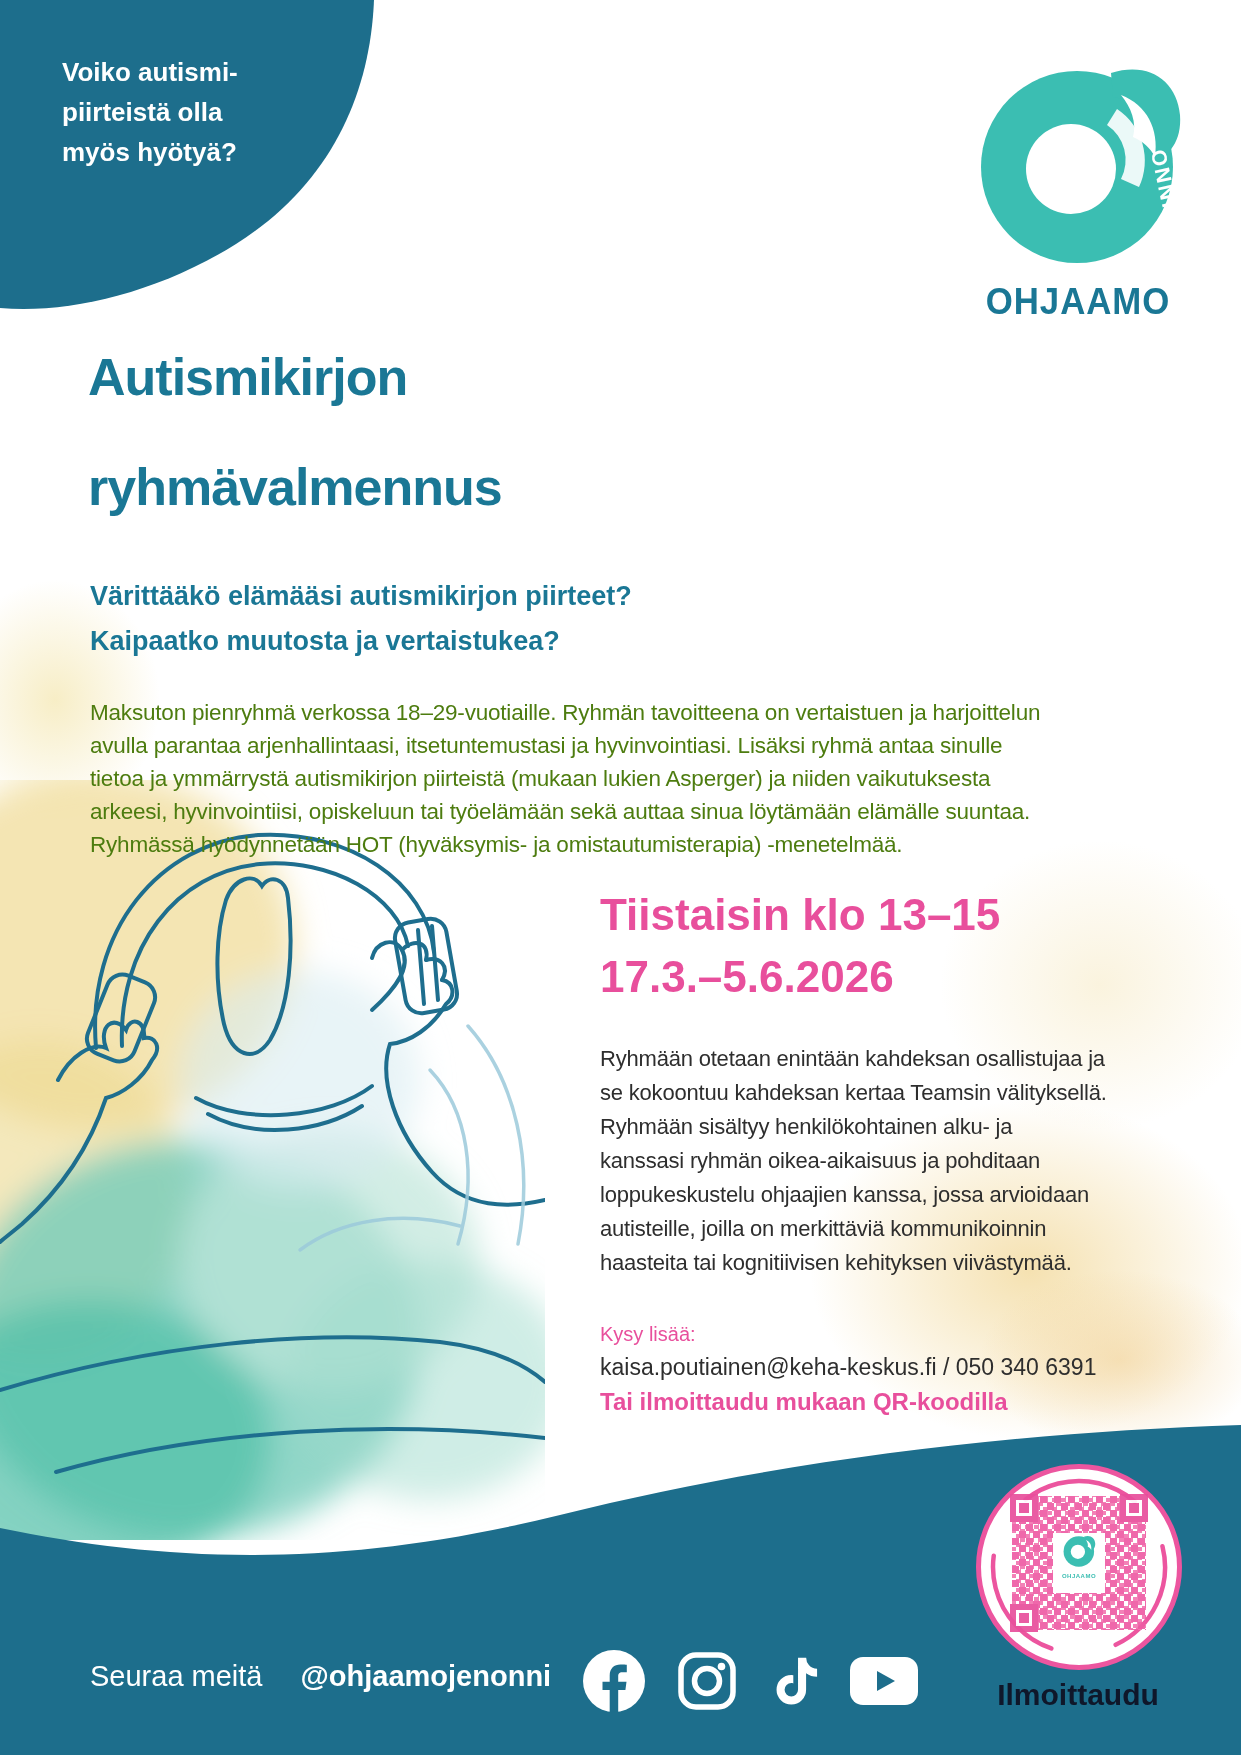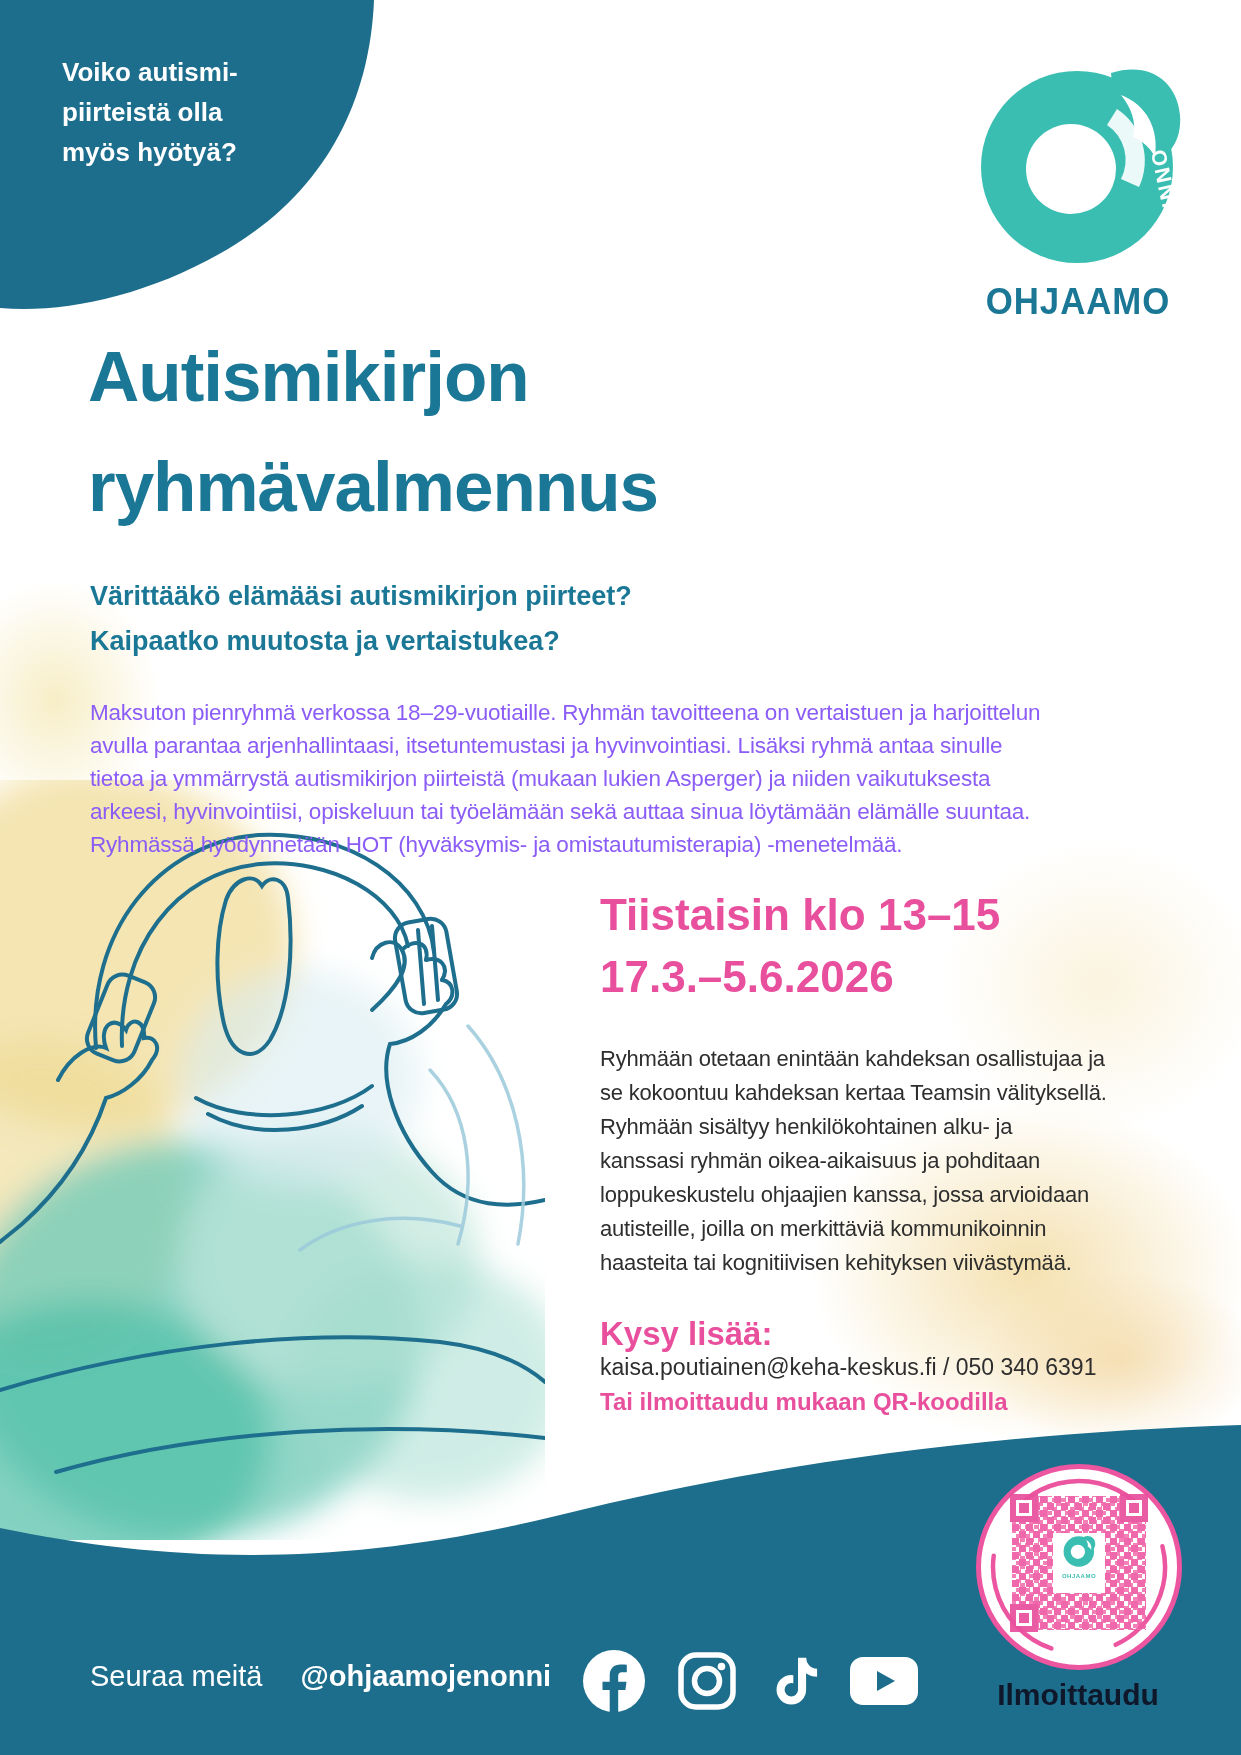--- a/index.html
+++ b/index.html
@@ -12,36 +12,36 @@
               font-weight:bold;font-size:26px;line-height:40px;}
 
   
   .logo-svg{position:absolute;left:971px;top:53px;z-index:3;}
   .wordmark{position:absolute;left:971px;top:281px;width:214px;text-align:center;z-index:3;
             color:#1a7795;font-weight:bold;font-size:37px;letter-spacing:1px;
             transform:scaleX(.94);transform-origin:center;}
 
   
   .title{position:absolute;left:88px;top:322px;z-index:2;color:#1a7795;
-         font-weight:bold;font-size:71px;line-height:110px;letter-spacing:-1px;}
+         font-weight:bold;font-size:52px;line-height:110px;letter-spacing:-1px;}
   .subtitle{position:absolute;left:90px;top:574px;z-index:2;color:#1a7795;
             font-weight:bold;font-size:27px;line-height:45px;}
 
   
-  .intro{position:absolute;left:90px;top:696px;z-index:2;color:#8b5cf6;
+  .intro{position:absolute;left:90px;top:696px;z-index:2;color:#4d7c0f;
          font-size:22.5px;line-height:33px;letter-spacing:-.2px;}
   .line{display:block;white-space:nowrap;}
 
   .schedule{position:absolute;left:600px;top:884px;z-index:2;color:#e84f9c;
             font-weight:bold;font-size:44px;line-height:62px;}
   .details{position:absolute;left:600px;top:1042px;z-index:2;color:#2e2e2e;
            font-size:22px;line-height:34px;letter-spacing:-.2px;}
 
   .contact{position:absolute;left:600px;top:1318px;z-index:2;}
-  .contact-heading{color:#e84f9c;font-weight:bold;font-size:33px;line-height:32px;white-space:nowrap;}
+  .contact-heading{color:#e84f9c;font-weight:normal;font-size:20px;line-height:32px;white-space:nowrap;}
   .contact-info{color:#2e2e2e;font-size:23px;line-height:34px;white-space:nowrap;}
   .qr-note{color:#e84f9c;font-weight:bold;font-size:24px;line-height:36px;white-space:nowrap;}
 
   
   .wash{position:absolute;border-radius:50%;z-index:0;pointer-events:none;}
   .wash-contact{left:810px;top:1100px;width:440px;height:340px;
     background:radial-gradient(closest-side,rgba(244,222,168,.9),rgba(244,222,168,0));}
   .wash-topright{left:940px;top:840px;width:320px;height:290px;
     background:radial-gradient(closest-side,rgba(248,238,208,.7),rgba(248,238,208,0));}
   .wash-footright{left:980px;top:1270px;width:280px;height:180px;

